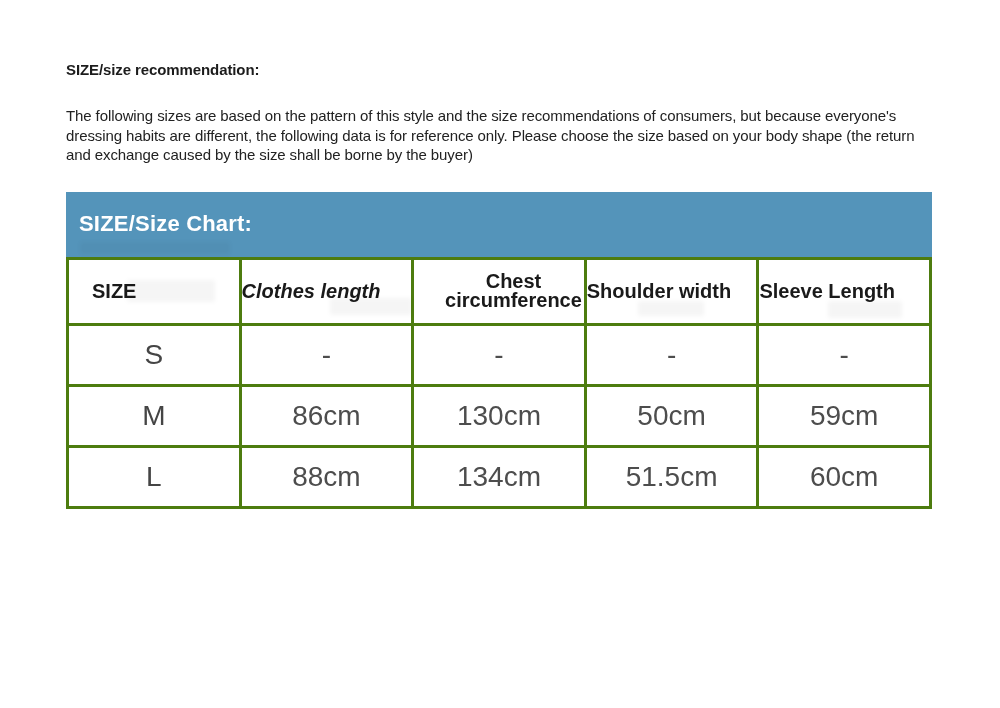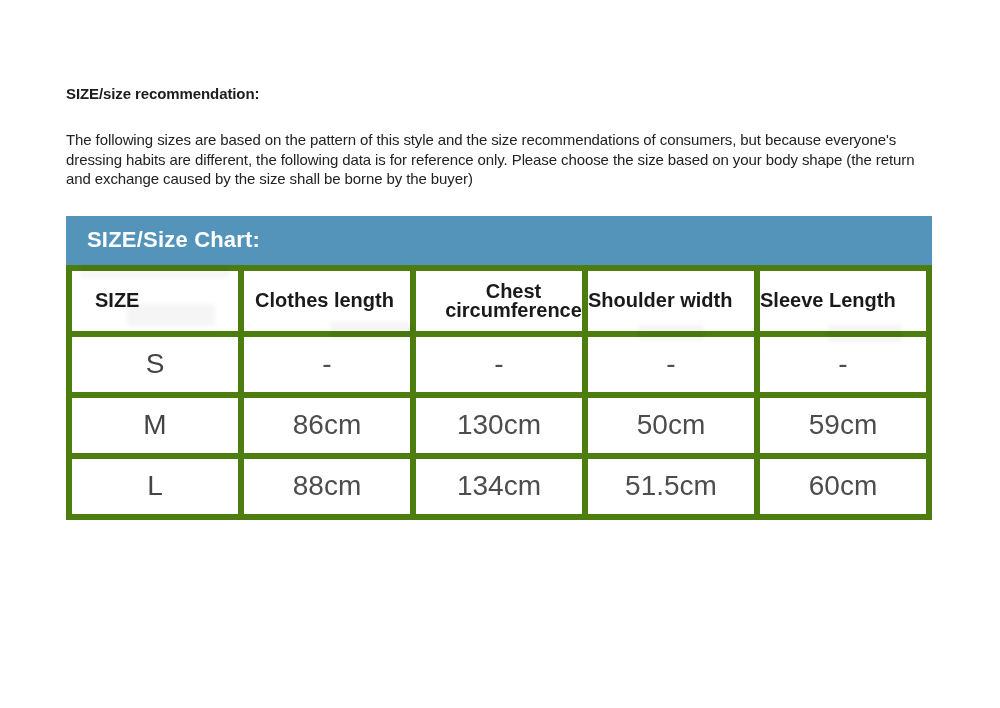--- a/index.html
+++ b/index.html
@@ -5,68 +5,68 @@
   * { margin: 0; padding: 0; box-sizing: border-box; }
   html, body { background: #ffffff; }
   body {
     width: 1000px; height: 708px;
     position: relative;
     font-family: "Liberation Sans", sans-serif;
     overflow: hidden;
   }
   .content {
     position: absolute;
-    left: 66px; top: 84px;
+    left: 66px; top: 60px;
     width: 866px;
   }
   .heading {
     font-size: 15px;
     font-weight: bold;
     color: #1c1c1c;
     line-height: 19px;
     letter-spacing: -0.1px;
   }
   .description {
     margin-top: 27px;
     font-size: 15px;
     font-weight: normal;
     color: #222222;
     line-height: 19.5px;
     letter-spacing: -0.1px;
   }
   .card { position: relative; margin-top: 27px; }
   .card-header {
-    height: 49px;
+    height: 65px;
     background: #5494ba;
     display: flex;
     align-items: center;
-    padding-left: 21px;
+    padding-left: 13px;
   }
   .card-title {
     color: #ffffff;
     font-size: 22px;
     font-weight: bold;
     letter-spacing: 0.2px;
   }
   table.size-table {
     width: 100%;
     border-collapse: collapse;
     table-layout: fixed;
     background: #ffffff;
   }
-  .size-table th, .size-table td { border: 6px solid #4d7c0f; margin-top: 33px; }
+  .size-table th, .size-table td { border: 3px solid #4d7c0f; margin-top: 33px; }
   .size-table thead th {
     height: 66px;
     font-size: 20px;
     font-weight: bold;
     color: #1a1a1a;
     vertical-align: middle;
   }
   th.col-size   { text-align: left;  padding-left: 23px; }
-  th.col-clothes{ text-align: center; padding-right: 5px; }
+  th.col-clothes{ text-align: left; padding-right: 5px; font-style: italic; }
   th.col-chest  {
     text-align: center; padding-left: 29px;
     font-size: 15px; line-height: 19px;
     white-space: pre-line;
   }
   th.col-shoulder, th.col-sleeve { text-align: left; }
   .size-table tbody td {
     height: 61px;
     text-align: center;
     vertical-align: middle;

